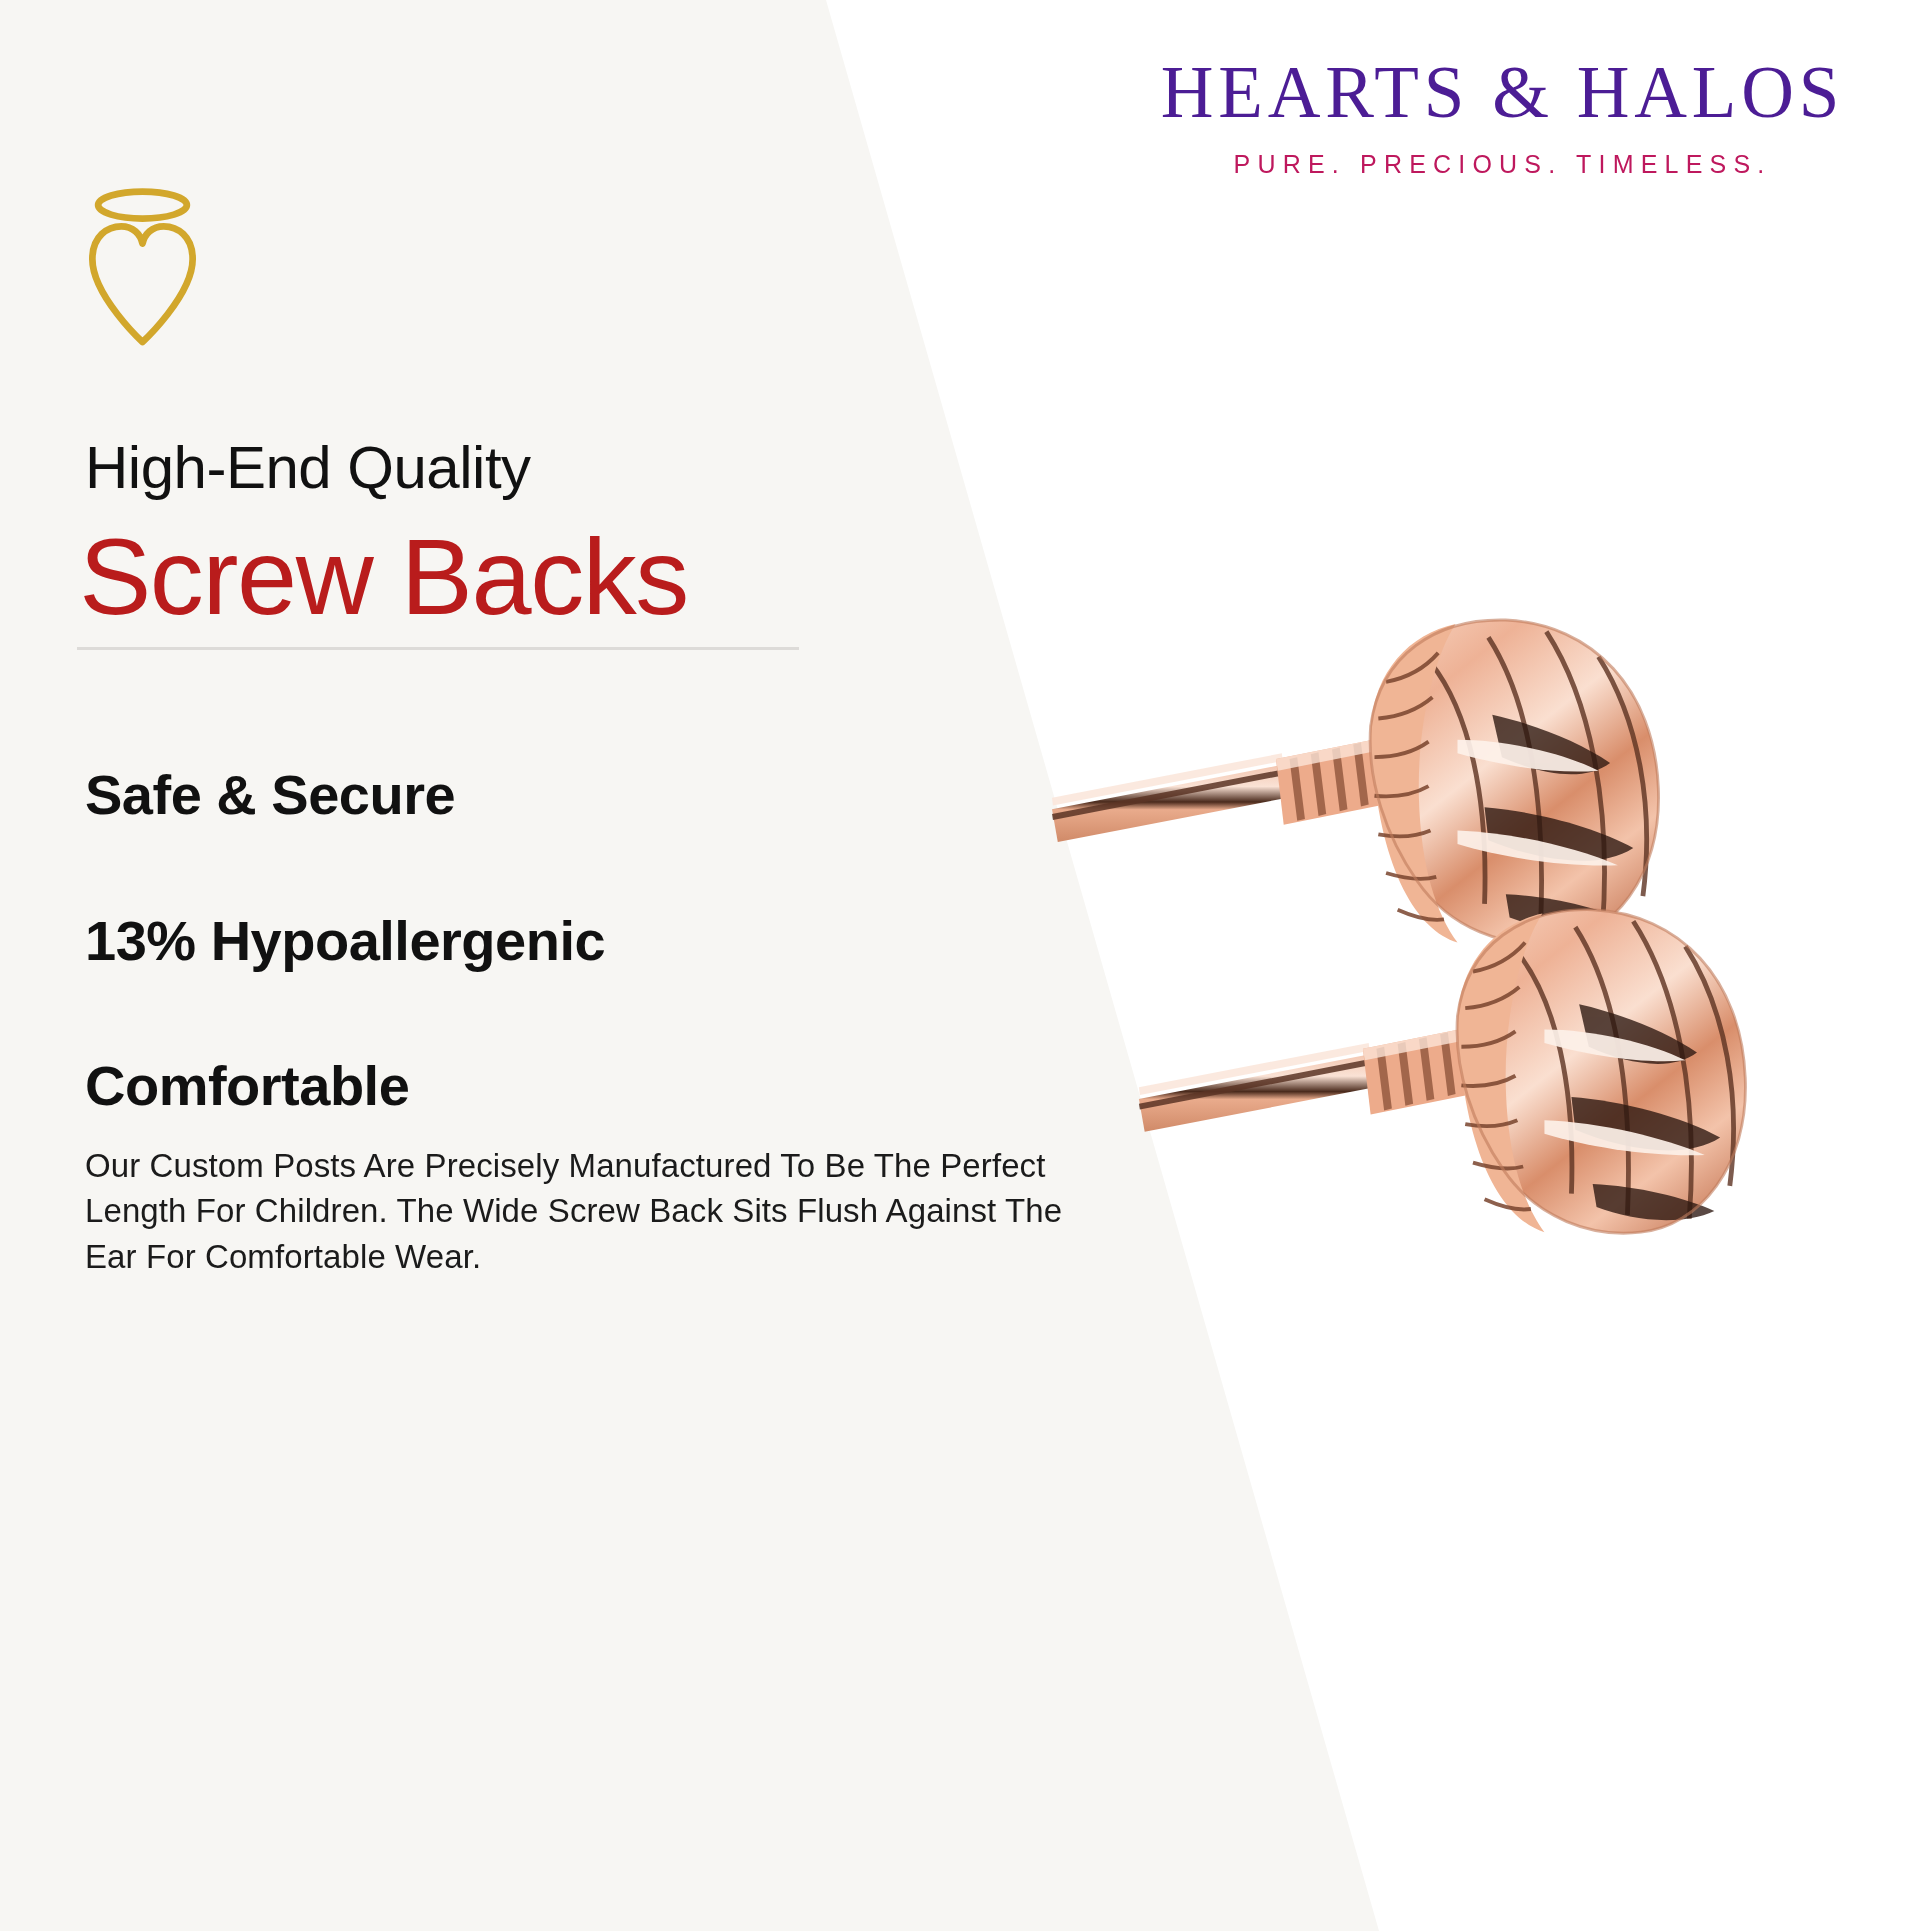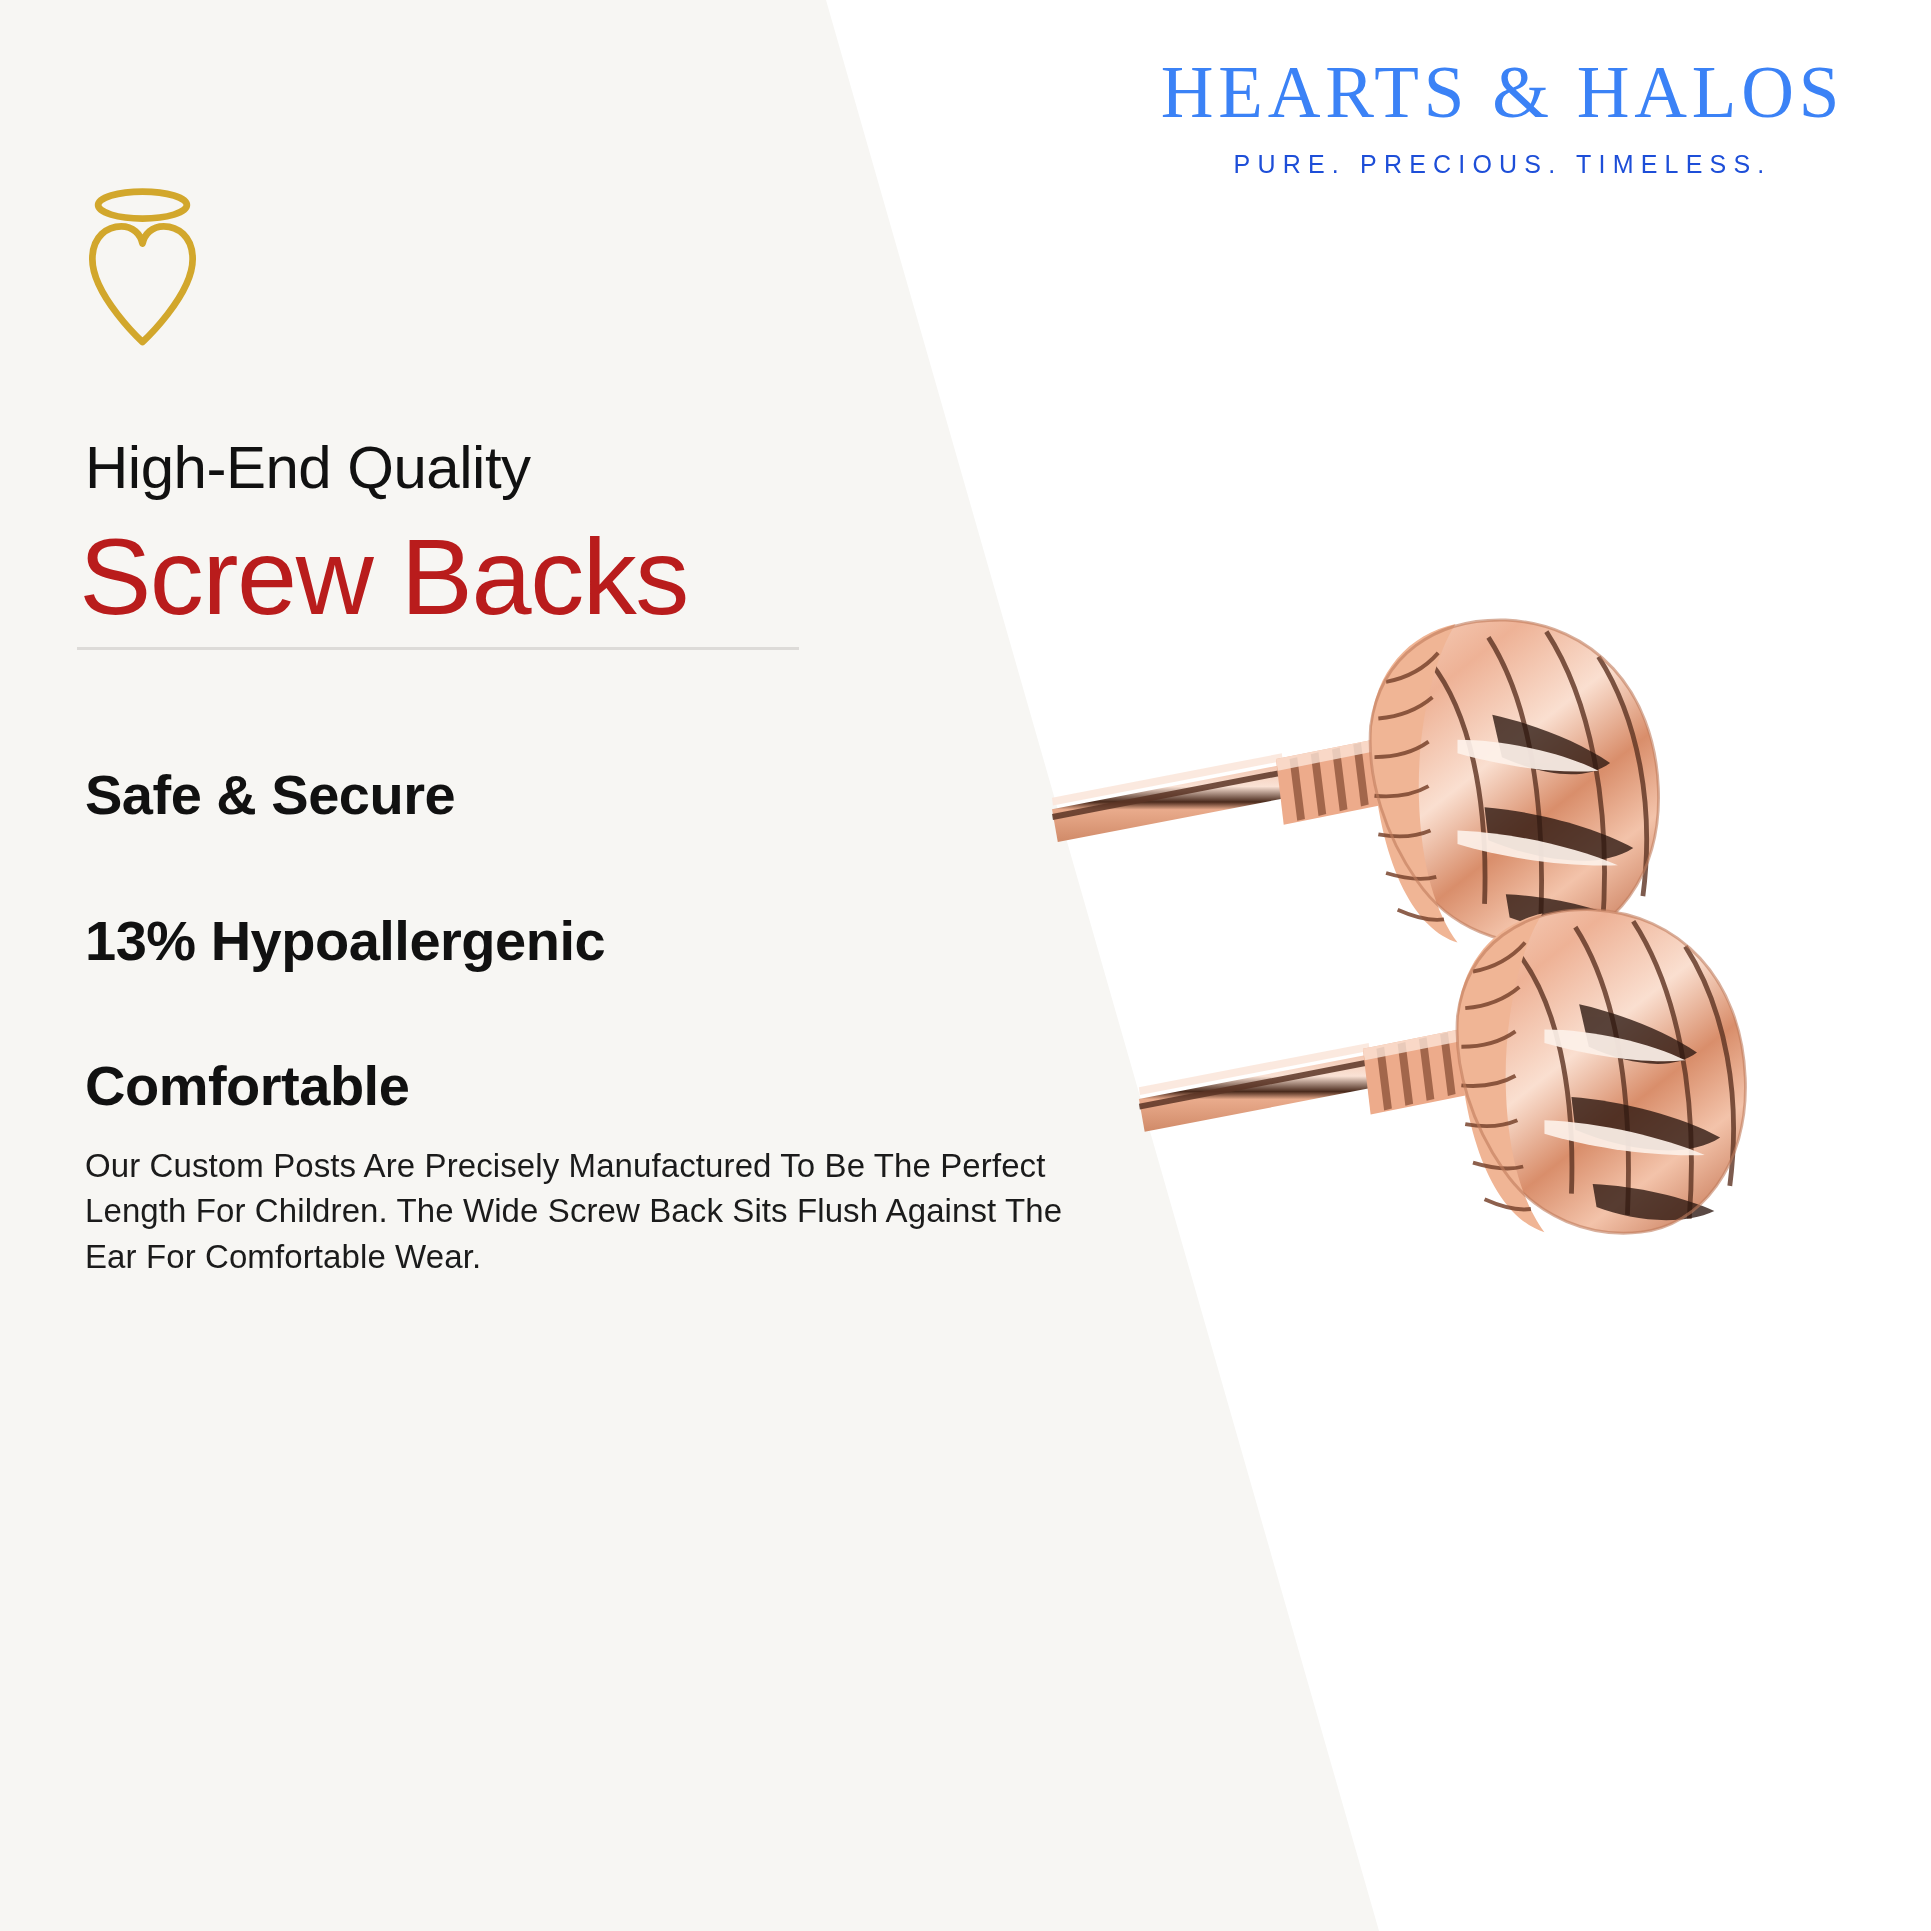--- a/index.html
+++ b/index.html
@@ -41,30 +41,30 @@
     top: 56px;
     right: 81px;
     text-align: center;
     width: 695px;
   }
   .logo-wordmark {
     font-family: "Liberation Serif", serif;
     font-size: 73px;
     line-height: 1.0;
     letter-spacing: 4.8px;
-    color: #3b82f6;
+    color: #4c1d95;
     white-space: nowrap;
     font-weight: 400;
   }
   .logo-tagline {
     margin-top: 21px;
     font-family: "Liberation Sans", sans-serif;
     font-size: 25px;
     letter-spacing: 7.2px;
-    color: #1d4ed8;
+    color: #be185d;
     font-weight: 400;
     white-space: nowrap;
   }
 
   
   .brand-icon {
     position: absolute;
     left: 75px;
     top: 176px;
     width: 135px;

